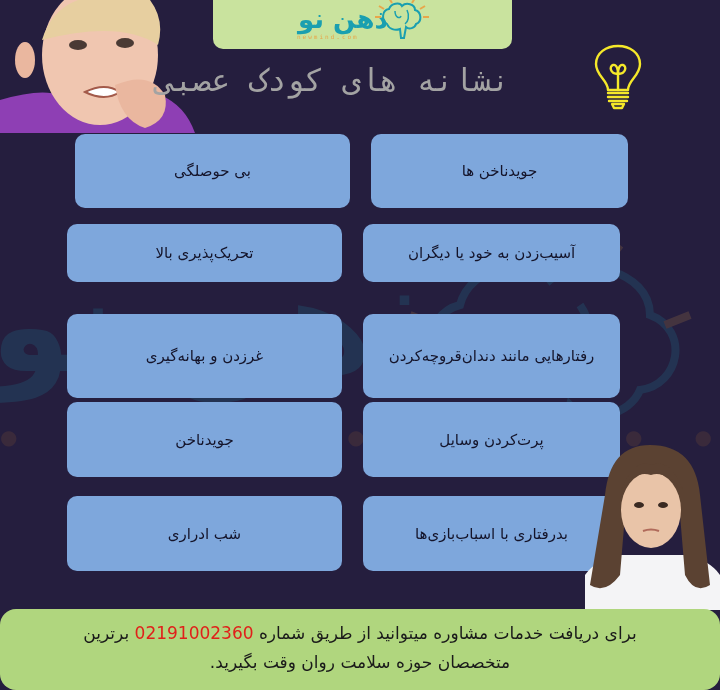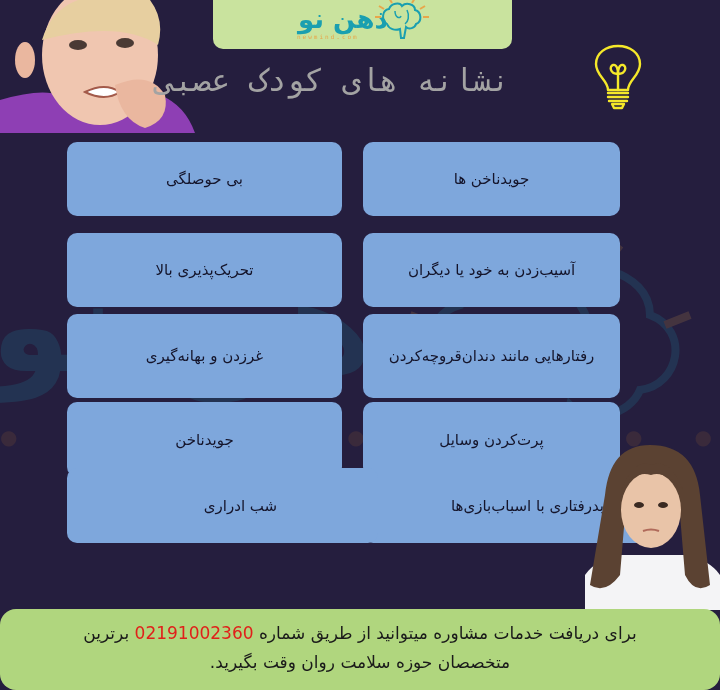--- a/index.html
+++ b/index.html
@@ -56,25 +56,25 @@
   }
 
   
   .card {
     position: absolute; background: #7ea7dc; border-radius: 10px;
     display: flex; align-items: center; justify-content: center;
     color: #14142a; font-size: 15px; direction: rtl; white-space: nowrap;
   }
   .left-col { left: 67px; width: 275px; }
   .right-col { left: 363px; width: 257px; }
-  .r1 { top: 142px; height: 74px; }
-  .r2 { top: 233px; height: 74px; }
+  .r1 { top: 134px; height: 74px; margin-left: 8px; }
+  .r2 { top: 224px; height: 58px; }
   .r3 { top: 314px; height: 84px; }
   .r4 { top: 402px; height: 75px; }
-  .r5 { top: 468px; height: 75px; padding-left: 36px; }
+  .r5 { top: 496px; height: 75px; }
 
   
   .footer {
     position: absolute; left: 0; top: 609px; width: 720px; height: 81px;
     background: #b0d67e; color: #1a1a1a; direction: rtl; text-align: center;
     font-size: 17px; line-height: 29px; padding-top: 10px; box-sizing: border-box; border-radius: 16px;
   }
   .phone { color: #e0201a; }
 </style>
 </head>

